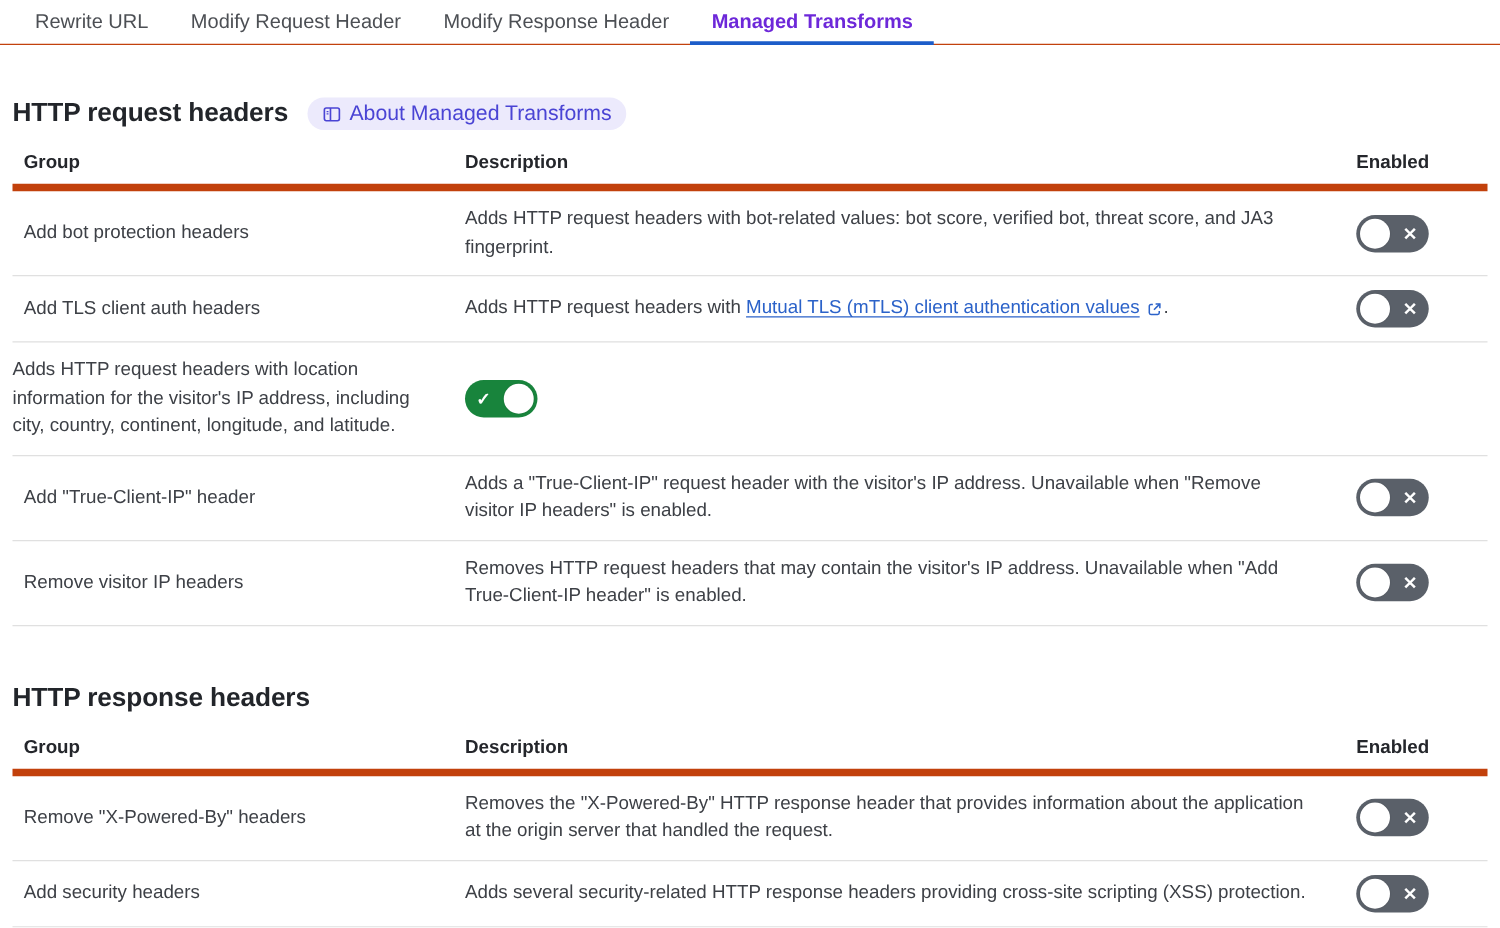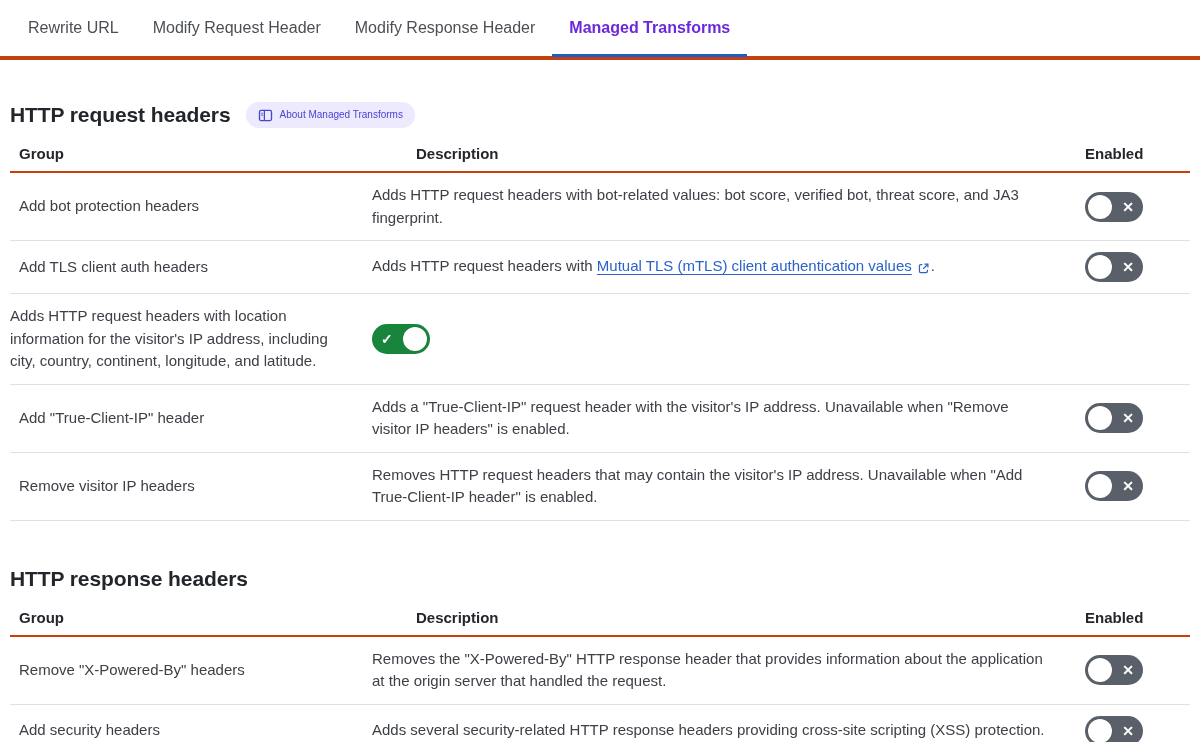--- a/index.html
+++ b/index.html
@@ -16,22 +16,22 @@
   *{box-sizing:border-box;}
   html,body{margin:0;padding:0;}
   body{
     width:1200px;height:742px;background:#ffffff;
     font-family:"Liberation Sans","DejaVu Sans",sans-serif;
     color:var(--text);overflow:hidden;
   }
 
   
   .tabbar{
-    display:flex;align-items:stretch;height:60px;
-    border-bottom:4px solid #c2410c;padding-left:11px;
+    display:flex;align-items:stretch;height:36px;
+    border-bottom:1px solid #c2410c;padding-left:11px;
   }
   .tab{
     display:flex;align-items:center;padding:0 17px;
     font-size:16px;color:#4c4f54;cursor:pointer;position:relative;
     background:none;border:none;font-family:inherit;
   }
   .tab.active{color:#6d28d9;font-weight:700;}
   .tab.active::after{
     content:"";position:absolute;left:0;right:0;bottom:-1px;height:3px;
     background:var(--tab-underline);
@@ -42,31 +42,31 @@
   .section{margin-top:42px;}
   .section.second{margin-top:45px;}
   .section-head{display:flex;align-items:center;gap:15px;}
   h2{
     margin:0;font-size:21px;font-weight:700;color:var(--heading);
     line-height:26px;letter-spacing:-0.1px;
   }
   .badge{
     display:inline-flex;align-items:center;gap:7px;
     background:var(--badge-bg);color:var(--badge-text);
-    border-radius:14px;padding:5px 12px;font-size:10px;line-height:16px;
+    border-radius:14px;padding:5px 12px;font-size:17px;line-height:16px;
     cursor:pointer;border:none;font-family:inherit;
   }
   .badge svg{display:block;}
 
   
   .table{margin-top:18px;}
   .thead,.row{
     display:grid;grid-template-columns:362px minmax(0,1fr) 105px;
   }
-  .thead{border-bottom:2px solid #c2410c;padding-bottom:9px;gap:44px;}
+  .thead{border-bottom:6px solid #c2410c;padding-bottom:9px;}
   .th{
     font-size:15px;font-weight:700;color:#24262b;line-height:16px;
   }
   .th.group,.td.group{padding-left:9px;}
   .row{
     border-bottom:1px solid var(--border);
     padding:11px 0;min-height:50px;align-items:center;
   }
   .td{font-size:15px;line-height:22.5px;color:var(--text);}
   .td.desc{max-width:695px;padding-right:20px;}

